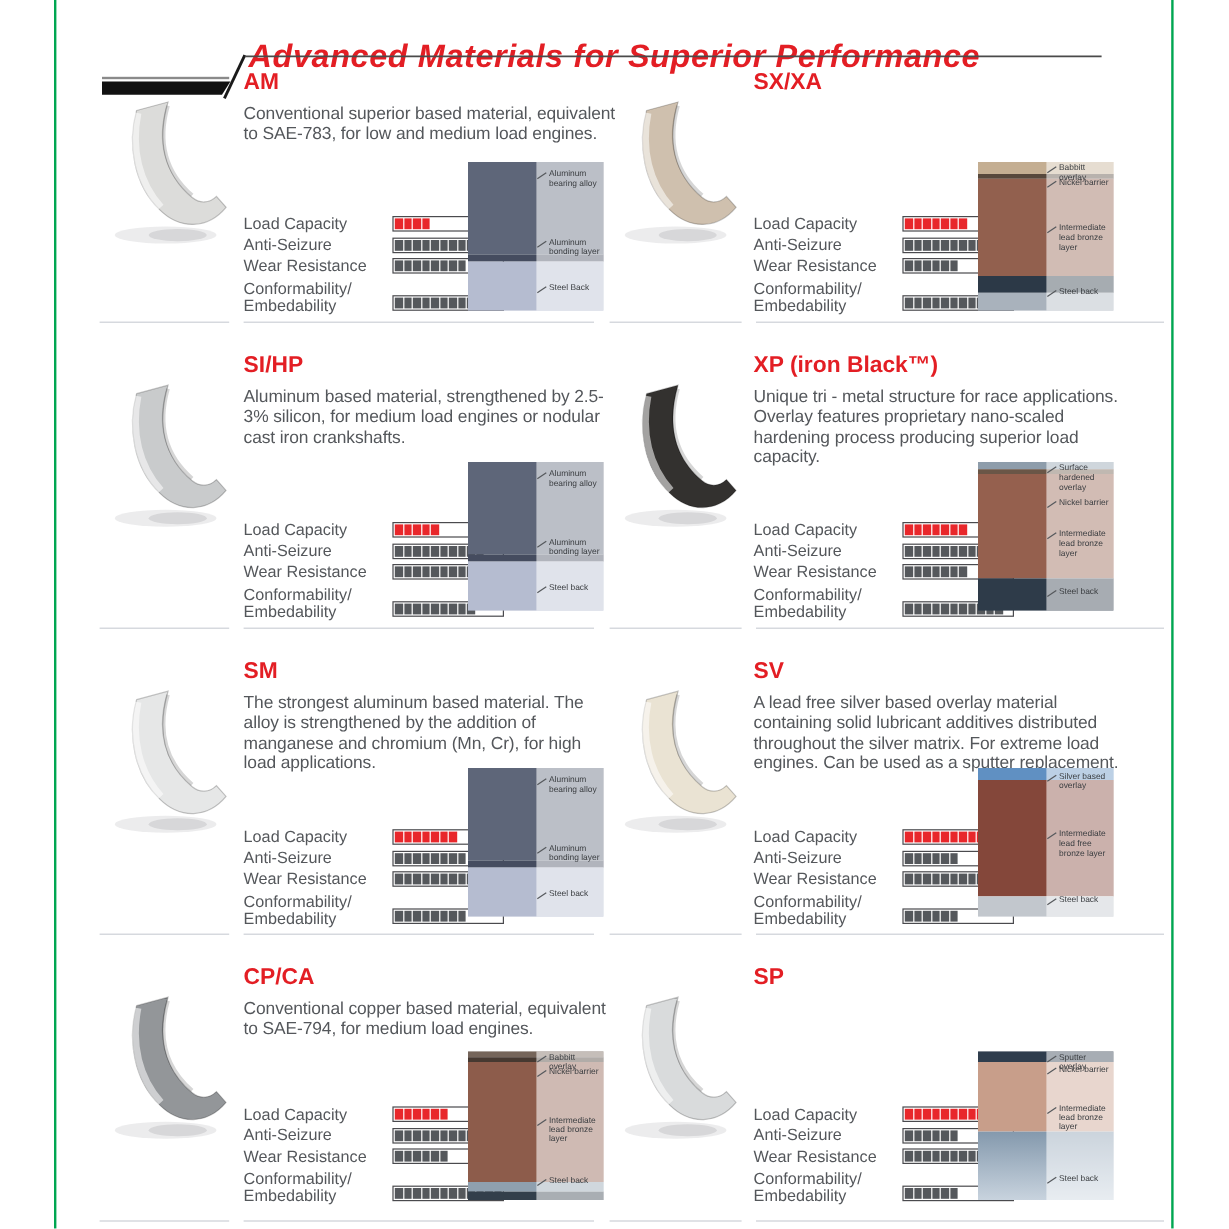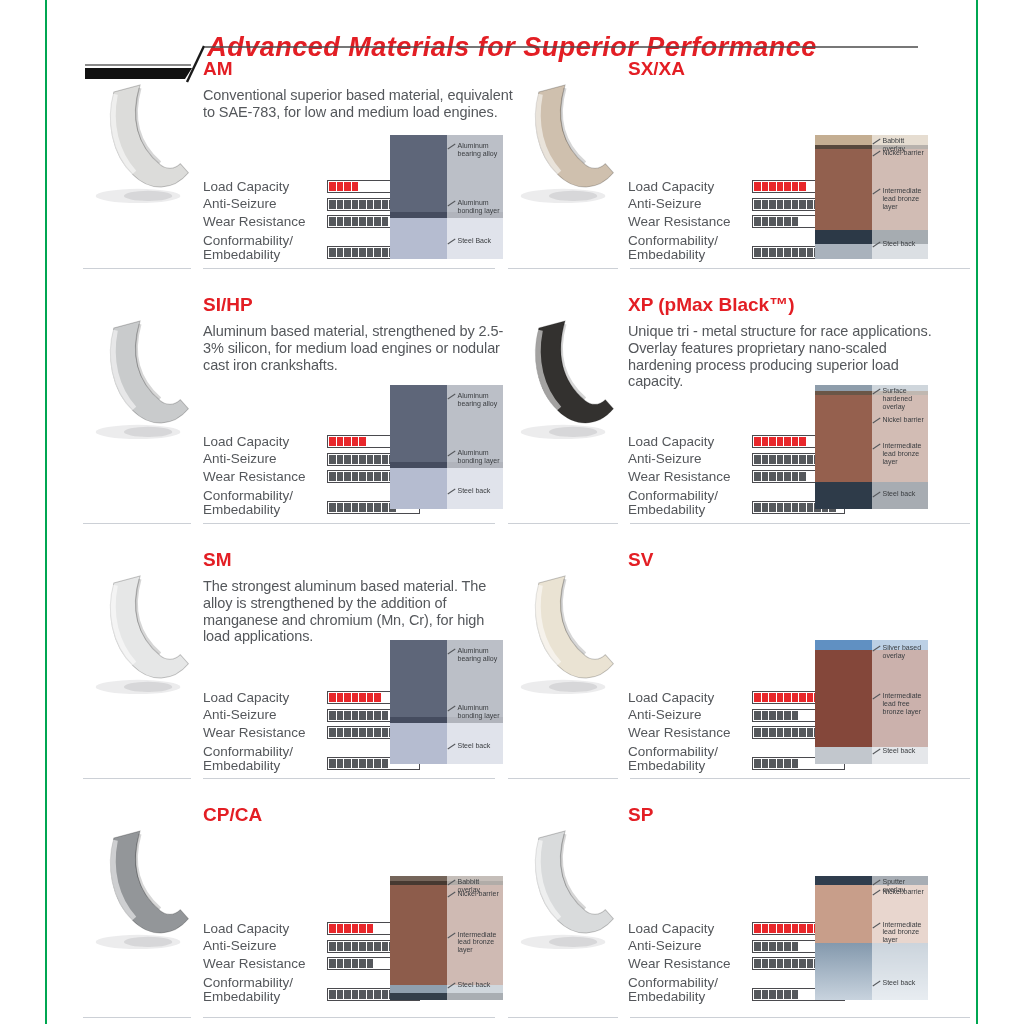--- a/index.html
+++ b/index.html
@@ -405,21 +405,21 @@
   </section>
       <section class="cell" style="left: 500px; top: 288px;">
     <svg class="bearing" viewBox="0 0 120 125" style="color: rgb(51, 49, 47);">
       <ellipse cx="62" cy="113" rx="42" ry="7" fill="rgba(105,105,115,0.13)"></ellipse>
       <ellipse cx="72" cy="113" rx="24" ry="5" fill="rgba(105,105,115,0.16)"></ellipse>
       <path class="shell" d="M38,10 L64,3 C55,34 60,62 84,82 C90,87 98,87 104,81 L112,90
                C97,108 74,109 57,92 C36,72 30,38 38,10 Z" fill="currentColor" stroke="rgba(0,0,0,0.22)" stroke-width="1"></path>
       <path d="M39,12 C33,42 40,70 58,90" stroke="rgba(255,255,255,0.55)" stroke-width="6" fill="none"></path>
       <path d="M64,6 C56,34 61,60 84,80" stroke="rgba(0,0,0,0.16)" stroke-width="3" fill="none"></path>
     </svg>
-    <h2 class="sec-h">XP (pMax Black™)</h2>
+    <h2 class="sec-h">XP (iron Black™)</h2>
     <p class="sec-d">Unique tri - metal structure for race applications. Overlay features proprietary nano-scaled hardening process producing superior load capacity.</p>
     <div class="ratings" style="top: 145px;">
           <div class="rrow">
             <div class="rlabel">
               <div>Load Capacity</div>
             </div>
             <div class="rbar">
               <span class="seg" style="background: rgb(232, 39, 43);"></span>
               <span class="seg" style="background: rgb(232, 39, 43);"></span>
               <span class="seg" style="background: rgb(232, 39, 43);"></span>
@@ -637,20 +637,21 @@
       <section class="cell" style="left: 500px; top: 543px;">
     <svg class="bearing" viewBox="0 0 120 125" style="color: rgb(234, 227, 211);">
       <ellipse cx="62" cy="113" rx="42" ry="7" fill="rgba(105,105,115,0.13)"></ellipse>
       <ellipse cx="72" cy="113" rx="24" ry="5" fill="rgba(105,105,115,0.16)"></ellipse>
       <path class="shell" d="M38,10 L64,3 C55,34 60,62 84,82 C90,87 98,87 104,81 L112,90
                C97,108 74,109 57,92 C36,72 30,38 38,10 Z" fill="currentColor" stroke="rgba(0,0,0,0.22)" stroke-width="1"></path>
       <path d="M39,12 C33,42 40,70 58,90" stroke="rgba(255,255,255,0.55)" stroke-width="6" fill="none"></path>
       <path d="M64,6 C56,34 61,60 84,80" stroke="rgba(0,0,0,0.16)" stroke-width="3" fill="none"></path>
     </svg>
     <h2 class="sec-h">SV</h2>
+    <p class="sec-d">A lead free silver based overlay material containing solid lubricant additives distributed throughout the silver matrix. For extreme load engines. Can be used as a sputter replacement.</p>
     <div class="ratings" style="top: 146px;">
           <div class="rrow">
             <div class="rlabel">
               <div>Load Capacity</div>
             </div>
             <div class="rbar">
               <span class="seg" style="background: rgb(232, 39, 43);"></span>
               <span class="seg" style="background: rgb(232, 39, 43);"></span>
               <span class="seg" style="background: rgb(232, 39, 43);"></span>
               <span class="seg" style="background: rgb(232, 39, 43);"></span>
@@ -749,20 +750,21 @@
       <section class="cell" style="left: 75px; top: 798px;">
     <svg class="bearing" viewBox="0 0 120 125" style="color: rgb(147, 150, 153);">
       <ellipse cx="62" cy="113" rx="42" ry="7" fill="rgba(105,105,115,0.13)"></ellipse>
       <ellipse cx="72" cy="113" rx="24" ry="5" fill="rgba(105,105,115,0.16)"></ellipse>
       <path class="shell" d="M38,10 L64,3 C55,34 60,62 84,82 C90,87 98,87 104,81 L112,90
                C97,108 74,109 57,92 C36,72 30,38 38,10 Z" fill="currentColor" stroke="rgba(0,0,0,0.22)" stroke-width="1"></path>
       <path d="M39,12 C33,42 40,70 58,90" stroke="rgba(255,255,255,0.55)" stroke-width="6" fill="none"></path>
       <path d="M64,6 C56,34 61,60 84,80" stroke="rgba(0,0,0,0.16)" stroke-width="3" fill="none"></path>
     </svg>
     <h2 class="sec-h">CP/CA</h2>
+    <p class="sec-d">Conventional copper based material, equivalent to SAE-794, for medium load engines.</p>
     <div class="ratings" style="top: 122px;">
           <div class="rrow">
             <div class="rlabel">
               <div>Load Capacity</div>
             </div>
             <div class="rbar">
               <span class="seg" style="background: rgb(232, 39, 43);"></span>
               <span class="seg" style="background: rgb(232, 39, 43);"></span>
               <span class="seg" style="background: rgb(232, 39, 43);"></span>
               <span class="seg" style="background: rgb(232, 39, 43);"></span>

